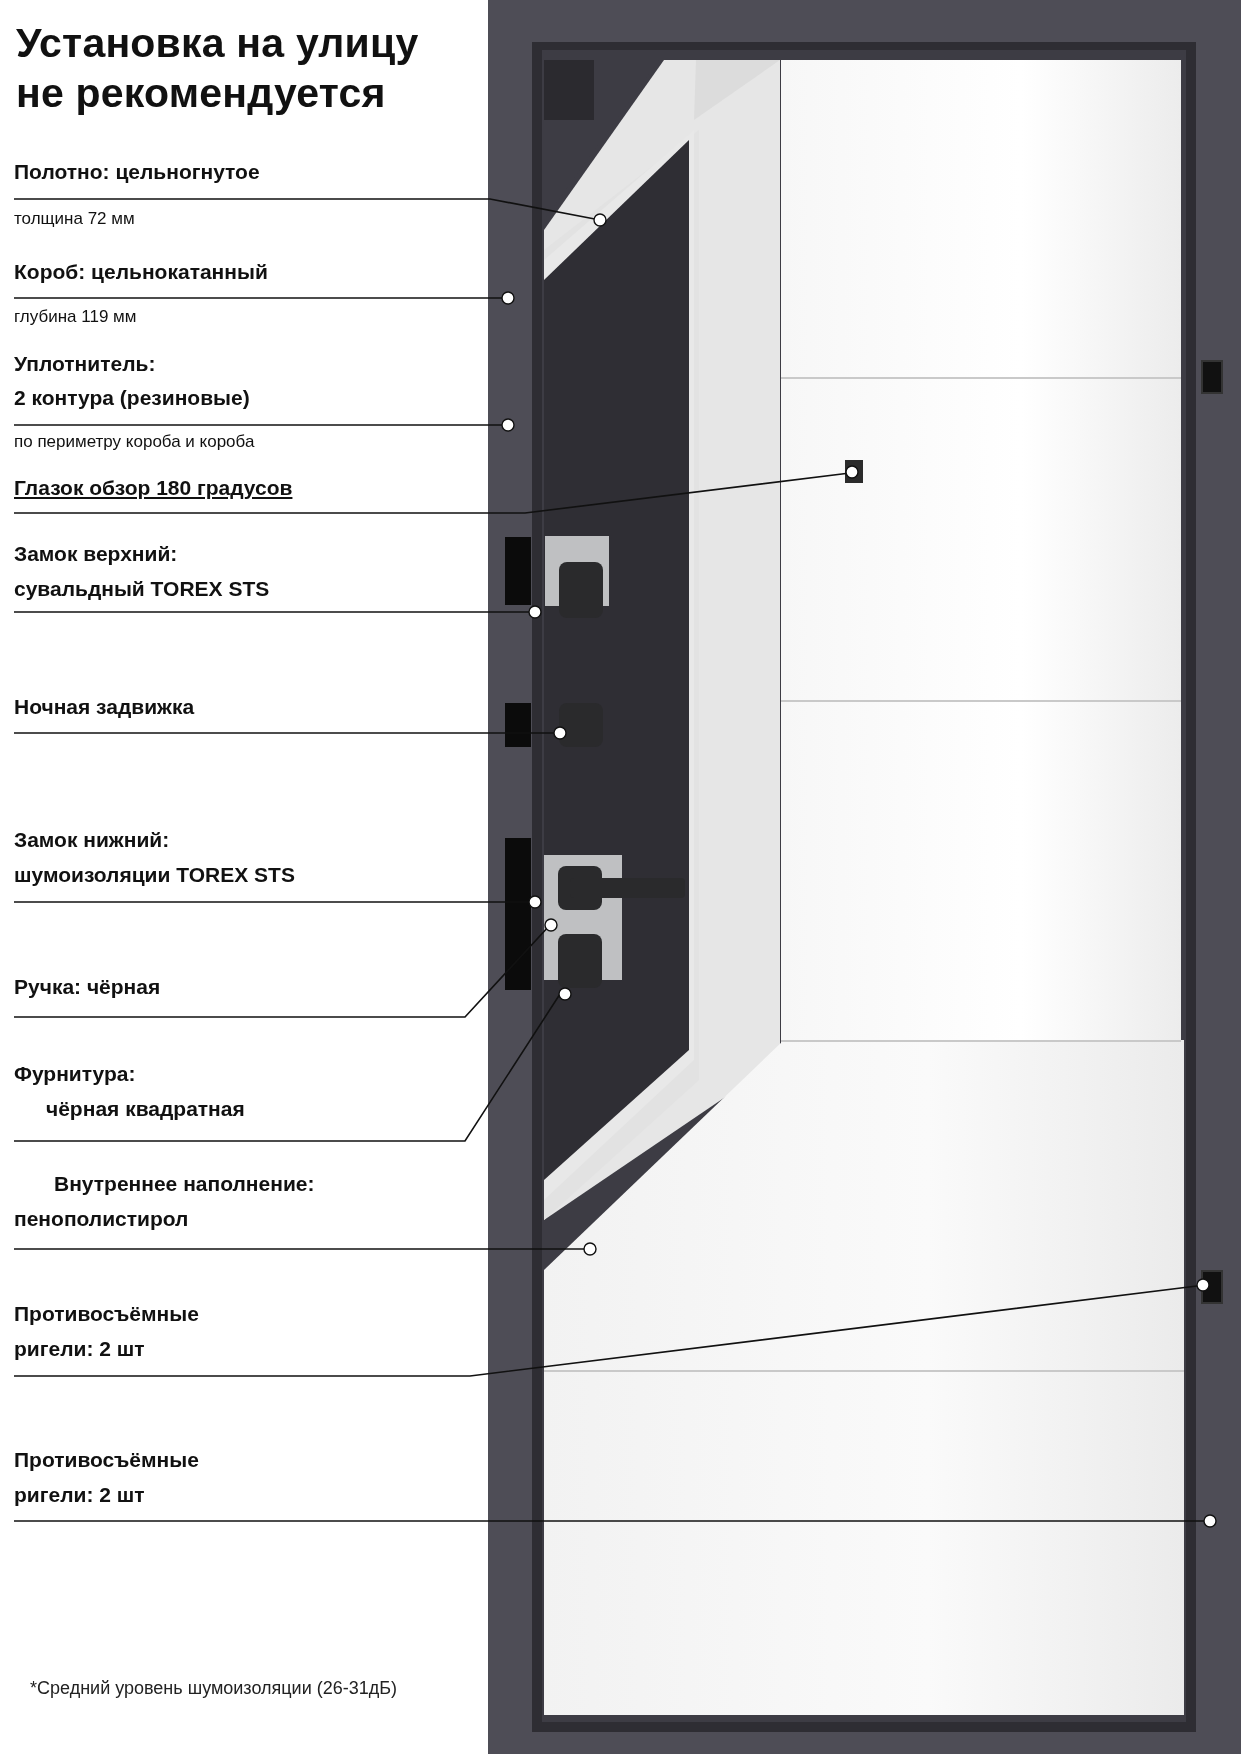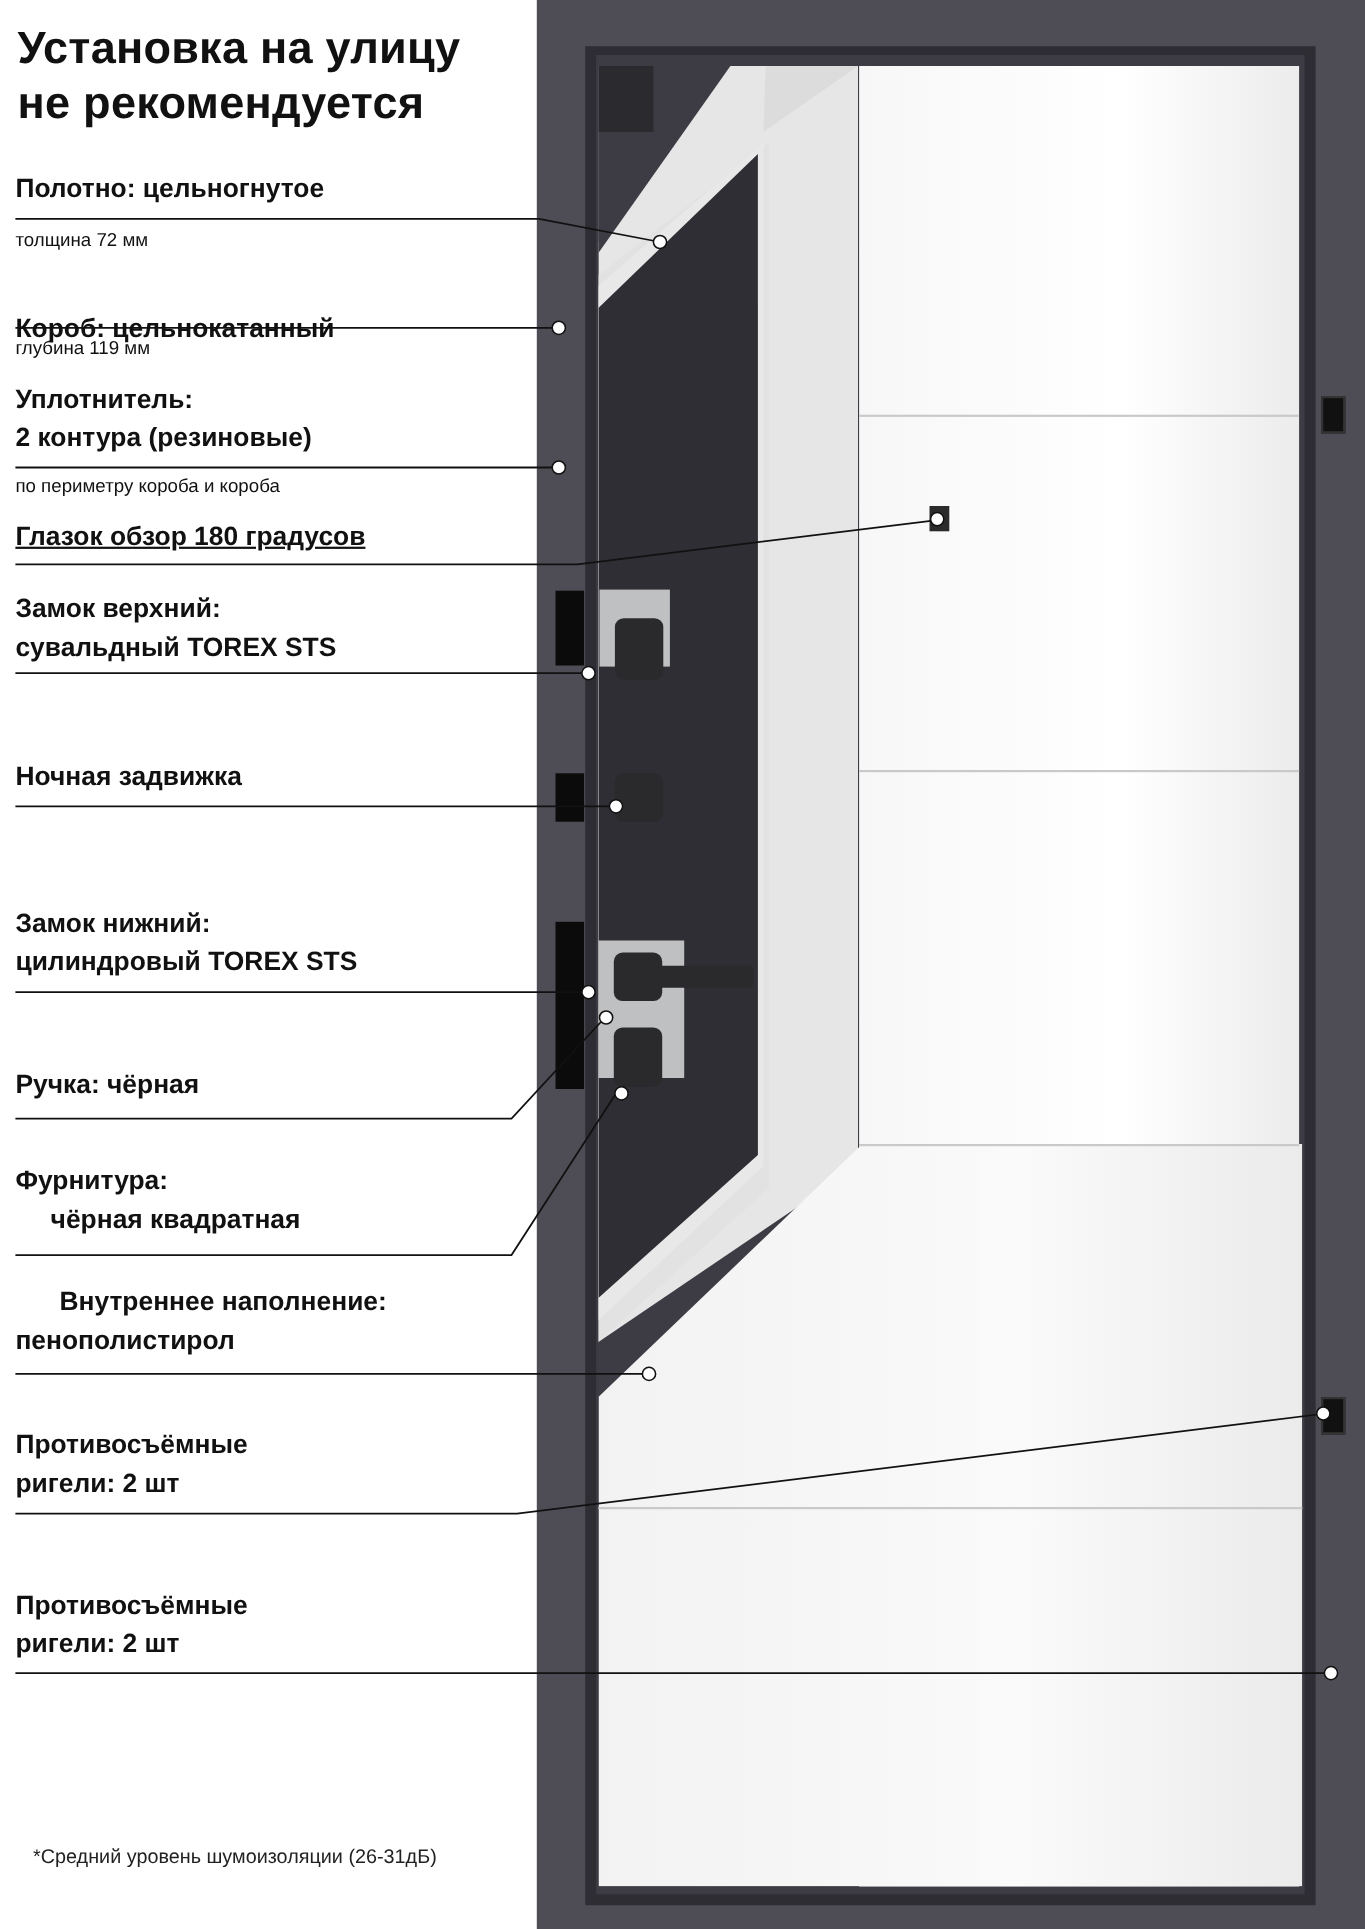--- a/index.html
+++ b/index.html
@@ -1,19 +1,19 @@
 <!DOCTYPE html>
 <html><head>
 <meta charset="utf-8">
 <style>
   html, body { margin:0; padding:0; }
   body { width:1241px; height:1754px; background:#ffffff; position:relative; overflow:hidden;
          font-family:"Liberation Sans", "DejaVu Sans", sans-serif; color:#111; }
   .title { position:absolute; left:16px; top:18px; font-size:41px; font-weight:700; line-height:50px; letter-spacing:0.2px; }
-  .label { position:absolute; left:14px; font-size:24px; font-weight:700; line-height:34px; color:#111; white-space:nowrap; }
+  .label { position:absolute; left:14px; font-size:21px; font-weight:700; line-height:34px; color:#111; white-space:nowrap; }
   .sub { position:absolute; left:14px; font-size:17px; line-height:20px; color:#111; white-space:nowrap; }
   .footnote { position:absolute; left:14px; top:1676px; font-size:18px; line-height:25px; color:#222; white-space:pre;margin-left:16px; }
 
   
   .frame { position:absolute; left:488px; top:0; width:753px; height:1754px; background:#4e4d56; }
   .frame-inner-shadow { position:absolute; left:532px; top:42px; width:664px; height:1690px; background:#2e2d33; }
   .leaf { position:absolute; left:542px; top:50px; width:644px; height:1672px; background:#3d3c44; }
   .panel-white { position:absolute; left:781px; top:60px; width:400px; height:1655px; background:linear-gradient(90deg,#f7f7f7,#ffffff 60%,#ececec); }
   .panel-white-bottom { position:absolute; left:544px; top:1040px; width:640px; height:675px; background:linear-gradient(90deg,#f2f2f2,#fafafa 60%,#ebebeb); }
   .groove { position:absolute; height:2px; background:#c9c9c9; }
@@ -105,36 +105,36 @@
     <circle cx="565" cy="994" r="6"></circle>
     <circle cx="590" cy="1249" r="6"></circle>
     <circle cx="1203" cy="1285" r="6"></circle>
     <circle cx="1210" cy="1521" r="6"></circle>
   </g>
 </svg>
 
 <div class="label" style="top:155px;">Полотно: цельногнутое</div>
 <div class="sub" style="top:209px;">толщина 72 мм</div>
 
-<div class="label" style="top:255px;margin-top:27px;">Короб: цельнокатанный</div>
+<div class="label" style="top:255px;">Короб: цельнокатанный</div>
 <div class="sub" style="top:307px;">глубина 119 мм</div>
 
 <div class="label" style="top:347px;">Уплотнитель:</div>
 <div class="label" style="top:381px;">2 контура (резиновые)</div>
 <div class="sub" style="top:432px;">по периметру короба и короба</div>
 
 <div class="label" style="top:471px;text-decoration:underline;">Глазок обзор 180 градусов</div>
 
 <div class="label" style="top:537px;">Замок верхний:</div>
 <div class="label" style="top:572px;">сувальдный TOREX STS</div>
 
 <div class="label" style="top:690px;">Ночная задвижка</div>
 
 <div class="label" style="top:823px;">Замок нижний:</div>
-<div class="label" style="top:858px;">цилиндровый TOREX STS</div>
+<div class="label" style="top:858px;">шумоизоляции TOREX STS</div>
 
 <div class="label" style="top:970px;">Ручка: чёрная</div>
 
 <div class="label" style="top:1057px;">Фурнитура:</div>
 <div class="label" style="top:1092px;margin-left:32px;">чёрная квадратная</div>
 
 <div class="label" style="top:1167px;margin-left:40px;">Внутреннее наполнение:</div>
 <div class="label" style="top:1202px;">пенополистирол</div>
 
 <div class="label" style="top:1297px;">Противосъёмные</div>

